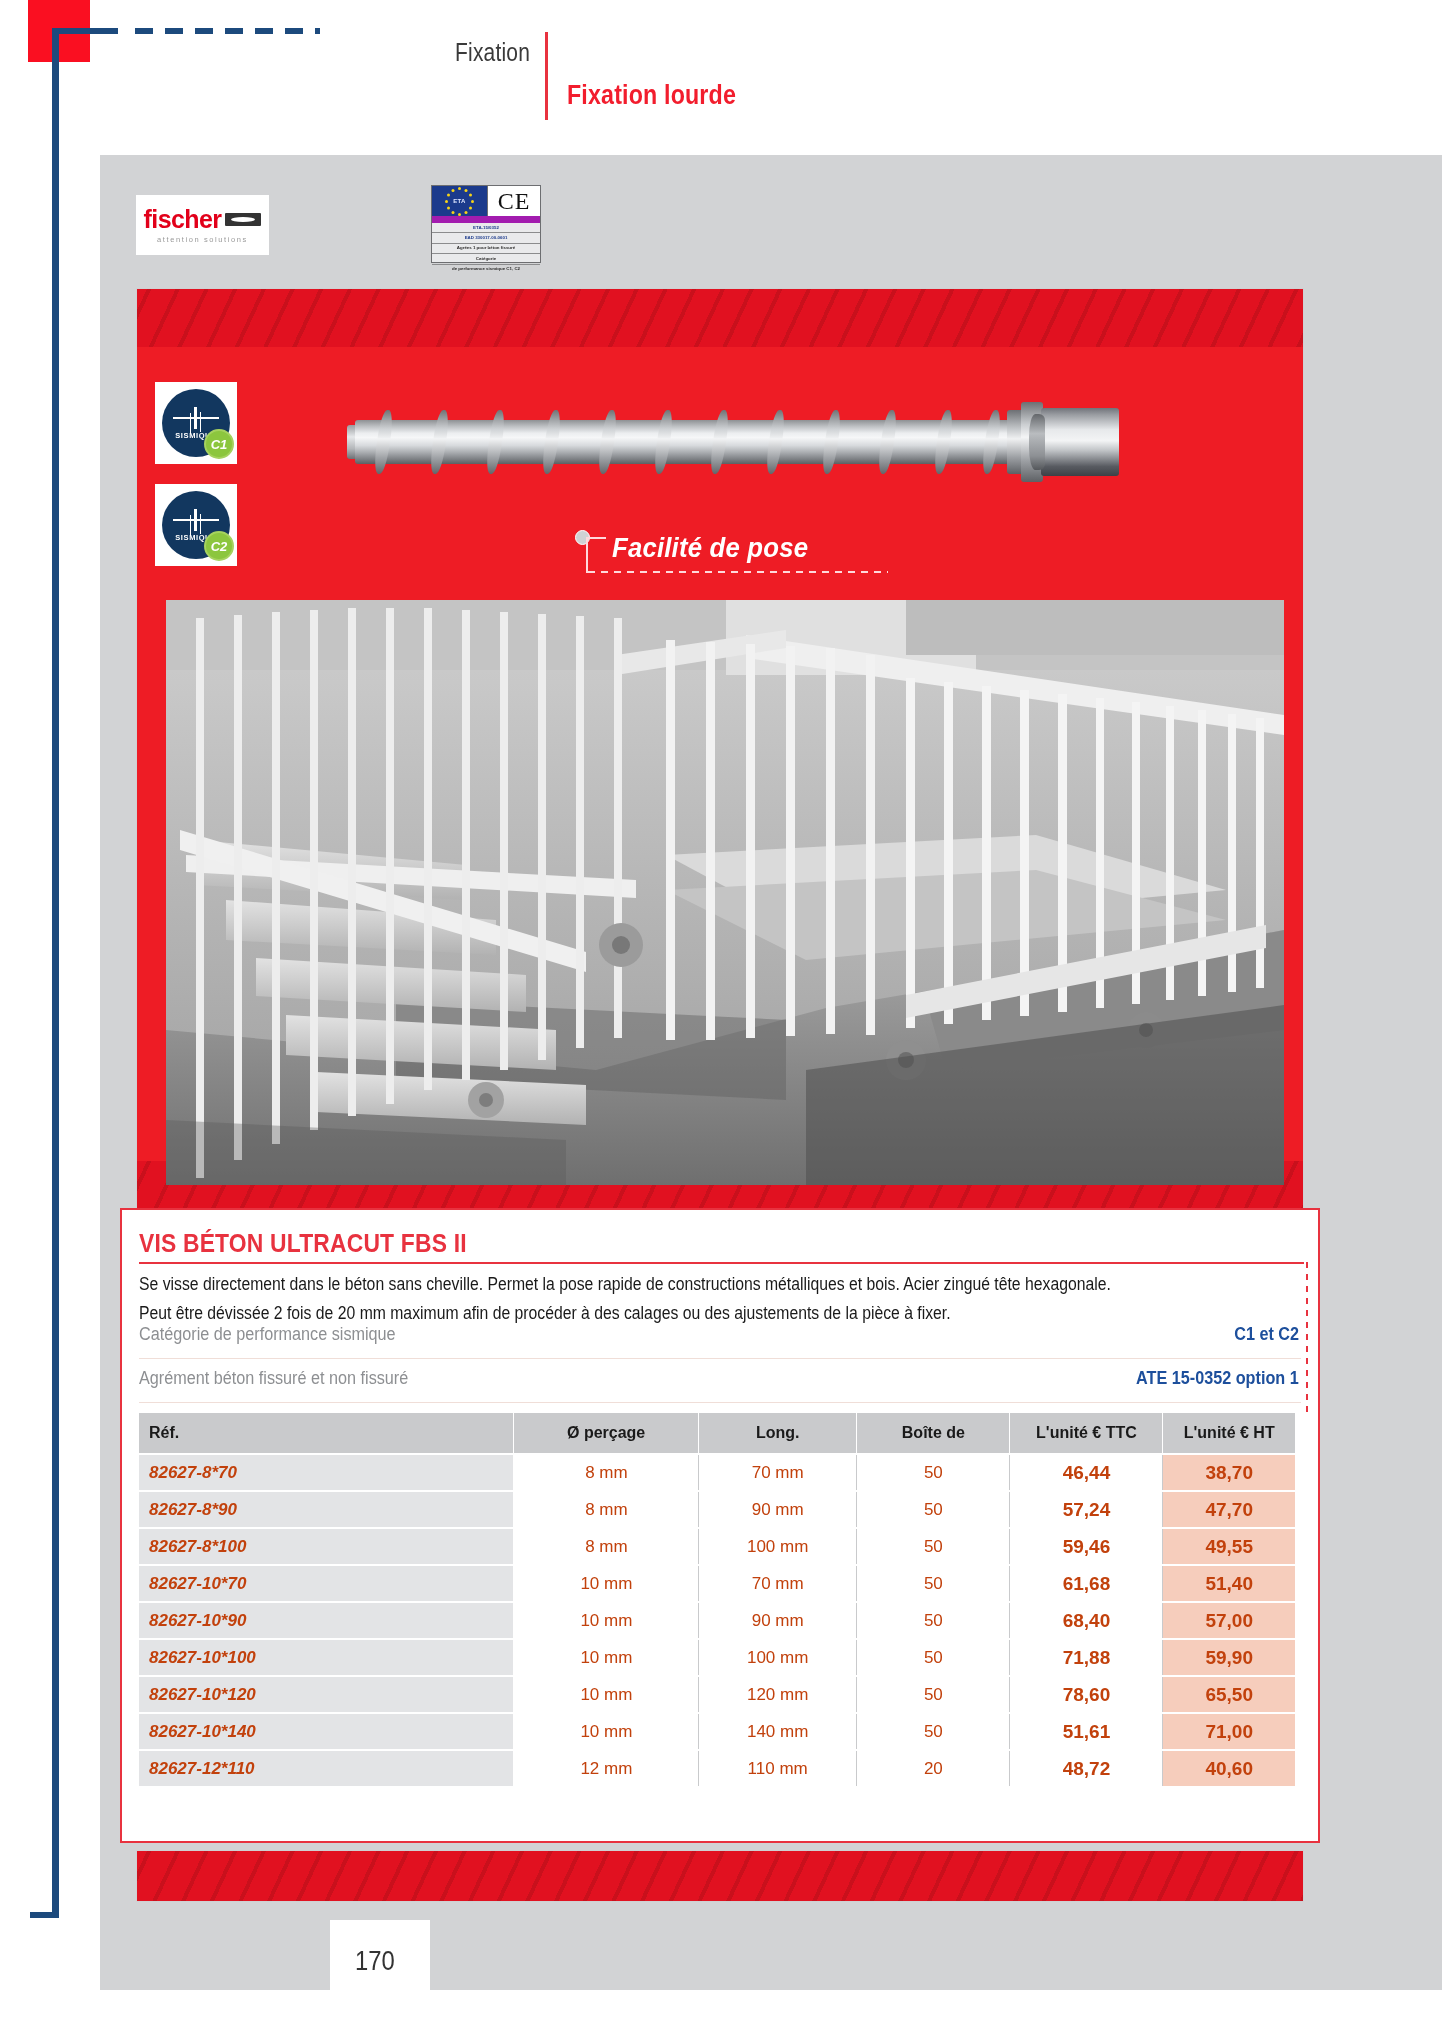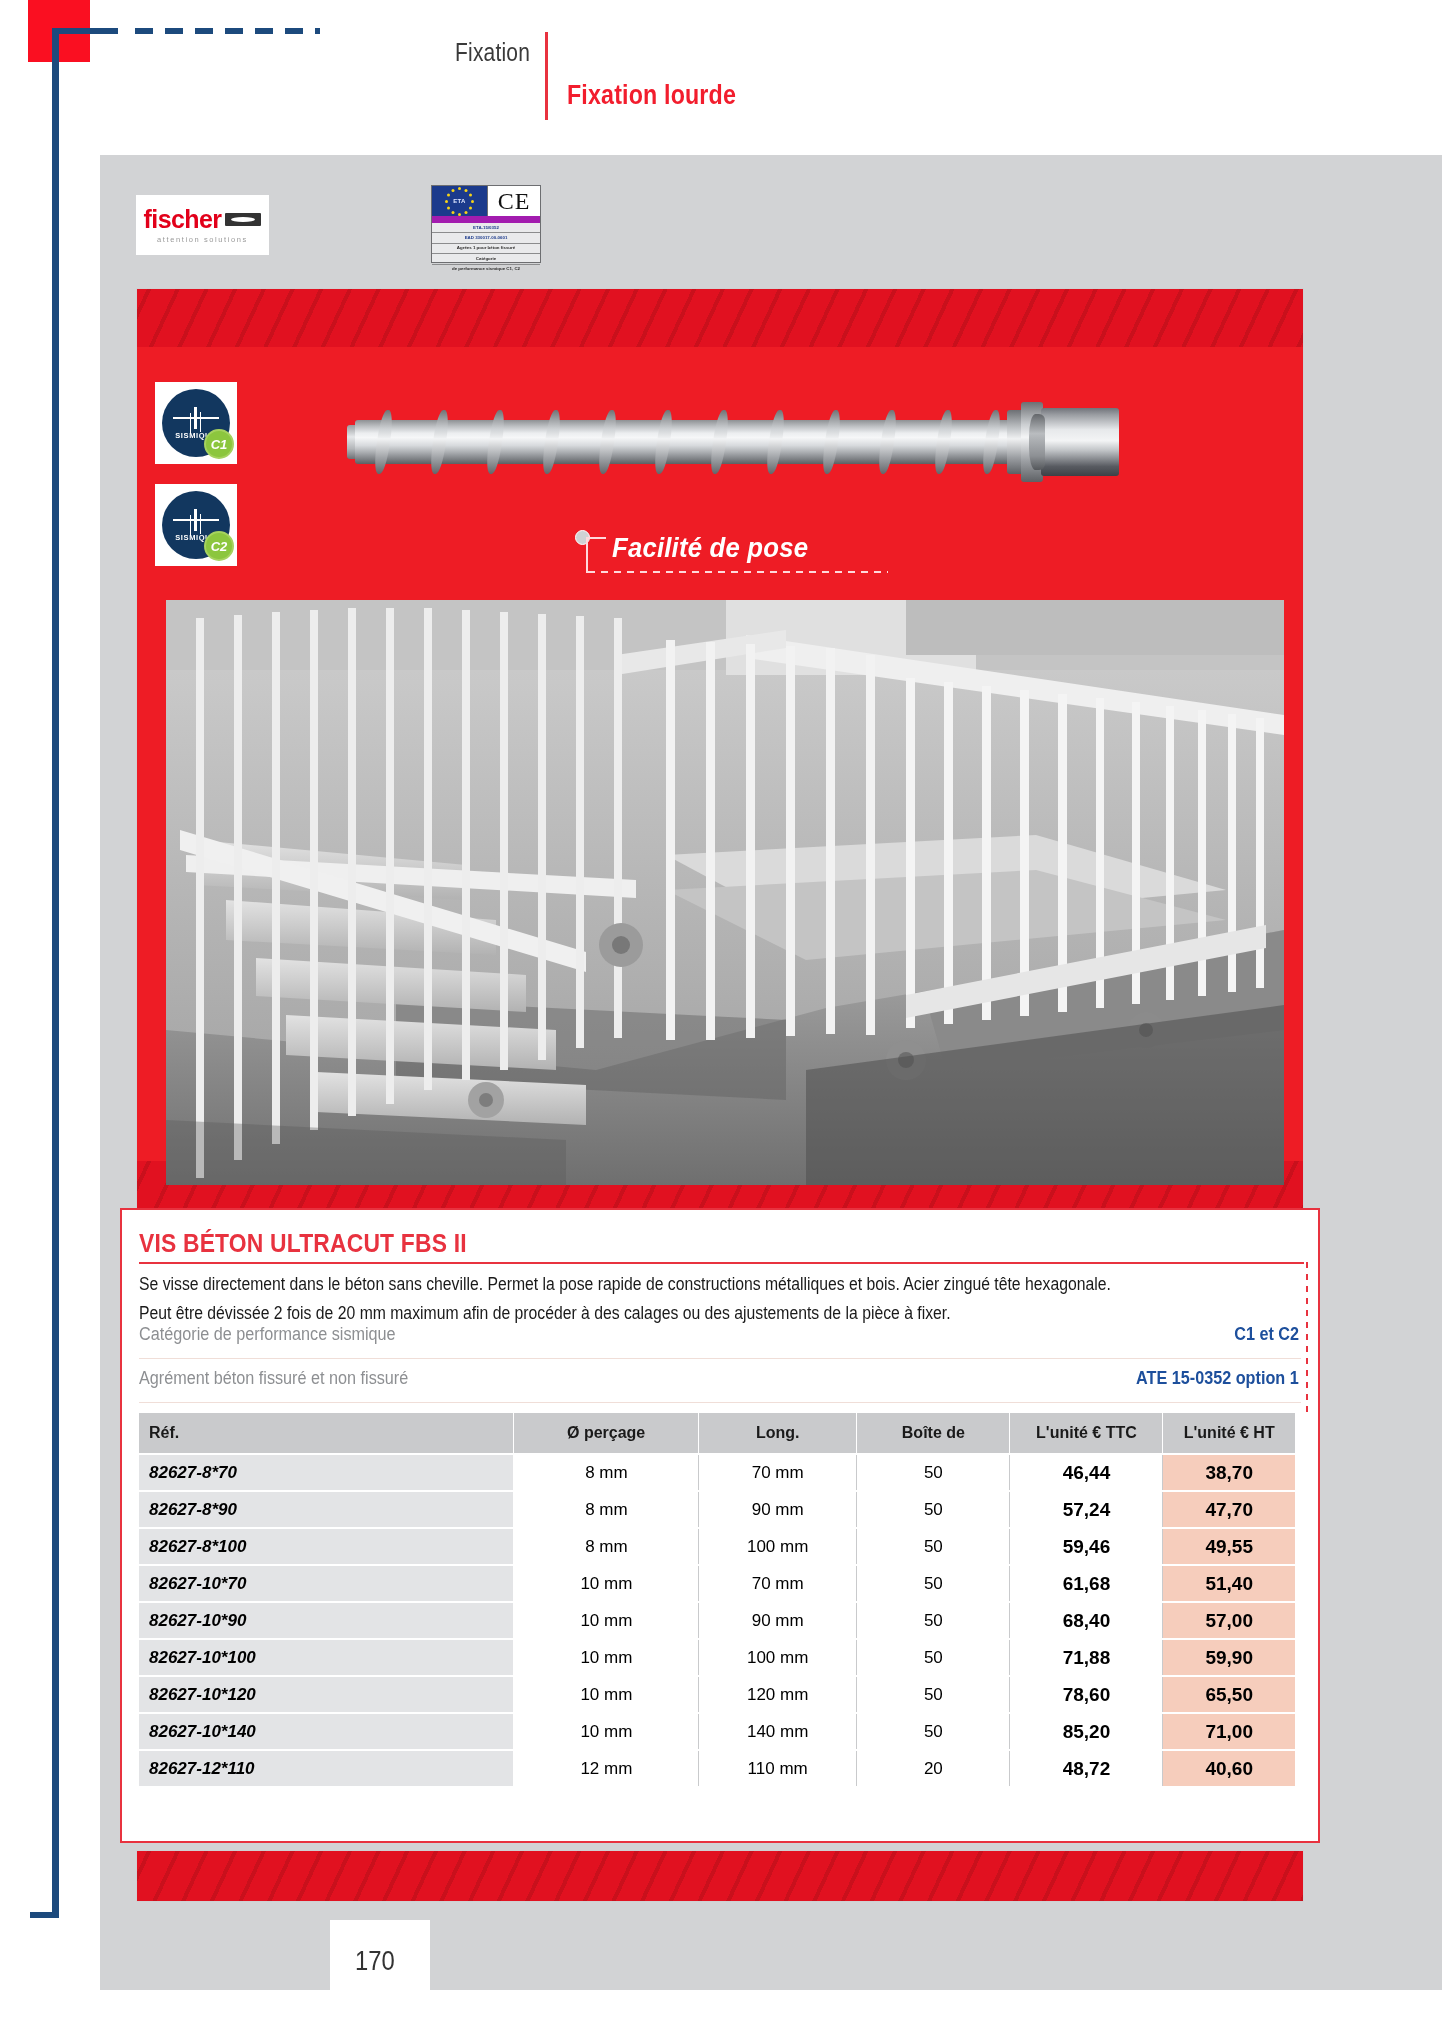--- a/index.html
+++ b/index.html
@@ -275,21 +275,21 @@
     position:absolute;left:17px;top:203px;width:1156px;border-collapse:collapse;
     font-family:"Liberation Sans Narrow","Liberation Sans",sans-serif;
   }
   table.tbl th{
     background:#c9cacc;color:#1a1a1a;font-size:16px;font-weight:bold;
     padding:7px 8px;border-right:1px solid #ffffff;text-align:center;height:26px;
   }
   table.tbl th.ref{text-align:left;padding-left:10px;}
   table.tbl th:last-child{border-right:none;}
   table.tbl td{
-    font-size:17px;padding:5px 16px;text-align:center;color:#000000;height:25px;
+    font-size:17px;padding:5px 16px;text-align:center;color:#c2410c;height:25px;
     border-bottom:2px solid #ffffff;
     margin-top:48px;
   }
   table.tbl td.ref{
     text-align:left;padding-left:10px;font-weight:bold;font-style:italic;
     background:#e3e4e6;border-right:2px solid #ffffff;
   }
   table.tbl td.mid{background:#ffffff;border-right:1px solid #c9cacc;}
   table.tbl td.ttc{background:#ffffff;font-weight:bold;font-size:19px;border-right:1px solid #c9cacc;}
   table.tbl td.ht{background:#f6cdbc;font-weight:bold;font-size:19px;}
@@ -607,21 +607,21 @@
             <td class="mid">120 mm</td>
             <td class="mid">50</td>
             <td class="ttc">78,60</td>
             <td class="ht">65,50</td>
           </tr>
           <tr>
             <td class="ref">82627-10*140</td>
             <td class="mid">10 mm</td>
             <td class="mid">140 mm</td>
             <td class="mid">50</td>
-            <td class="ttc">85,20</td>
+            <td class="ttc">51,61</td>
             <td class="ht">71,00</td>
           </tr>
           <tr>
             <td class="ref">82627-12*110</td>
             <td class="mid">12 mm</td>
             <td class="mid">110 mm</td>
             <td class="mid">20</td>
             <td class="ttc">48,72</td>
             <td class="ht">40,60</td>
           </tr>

